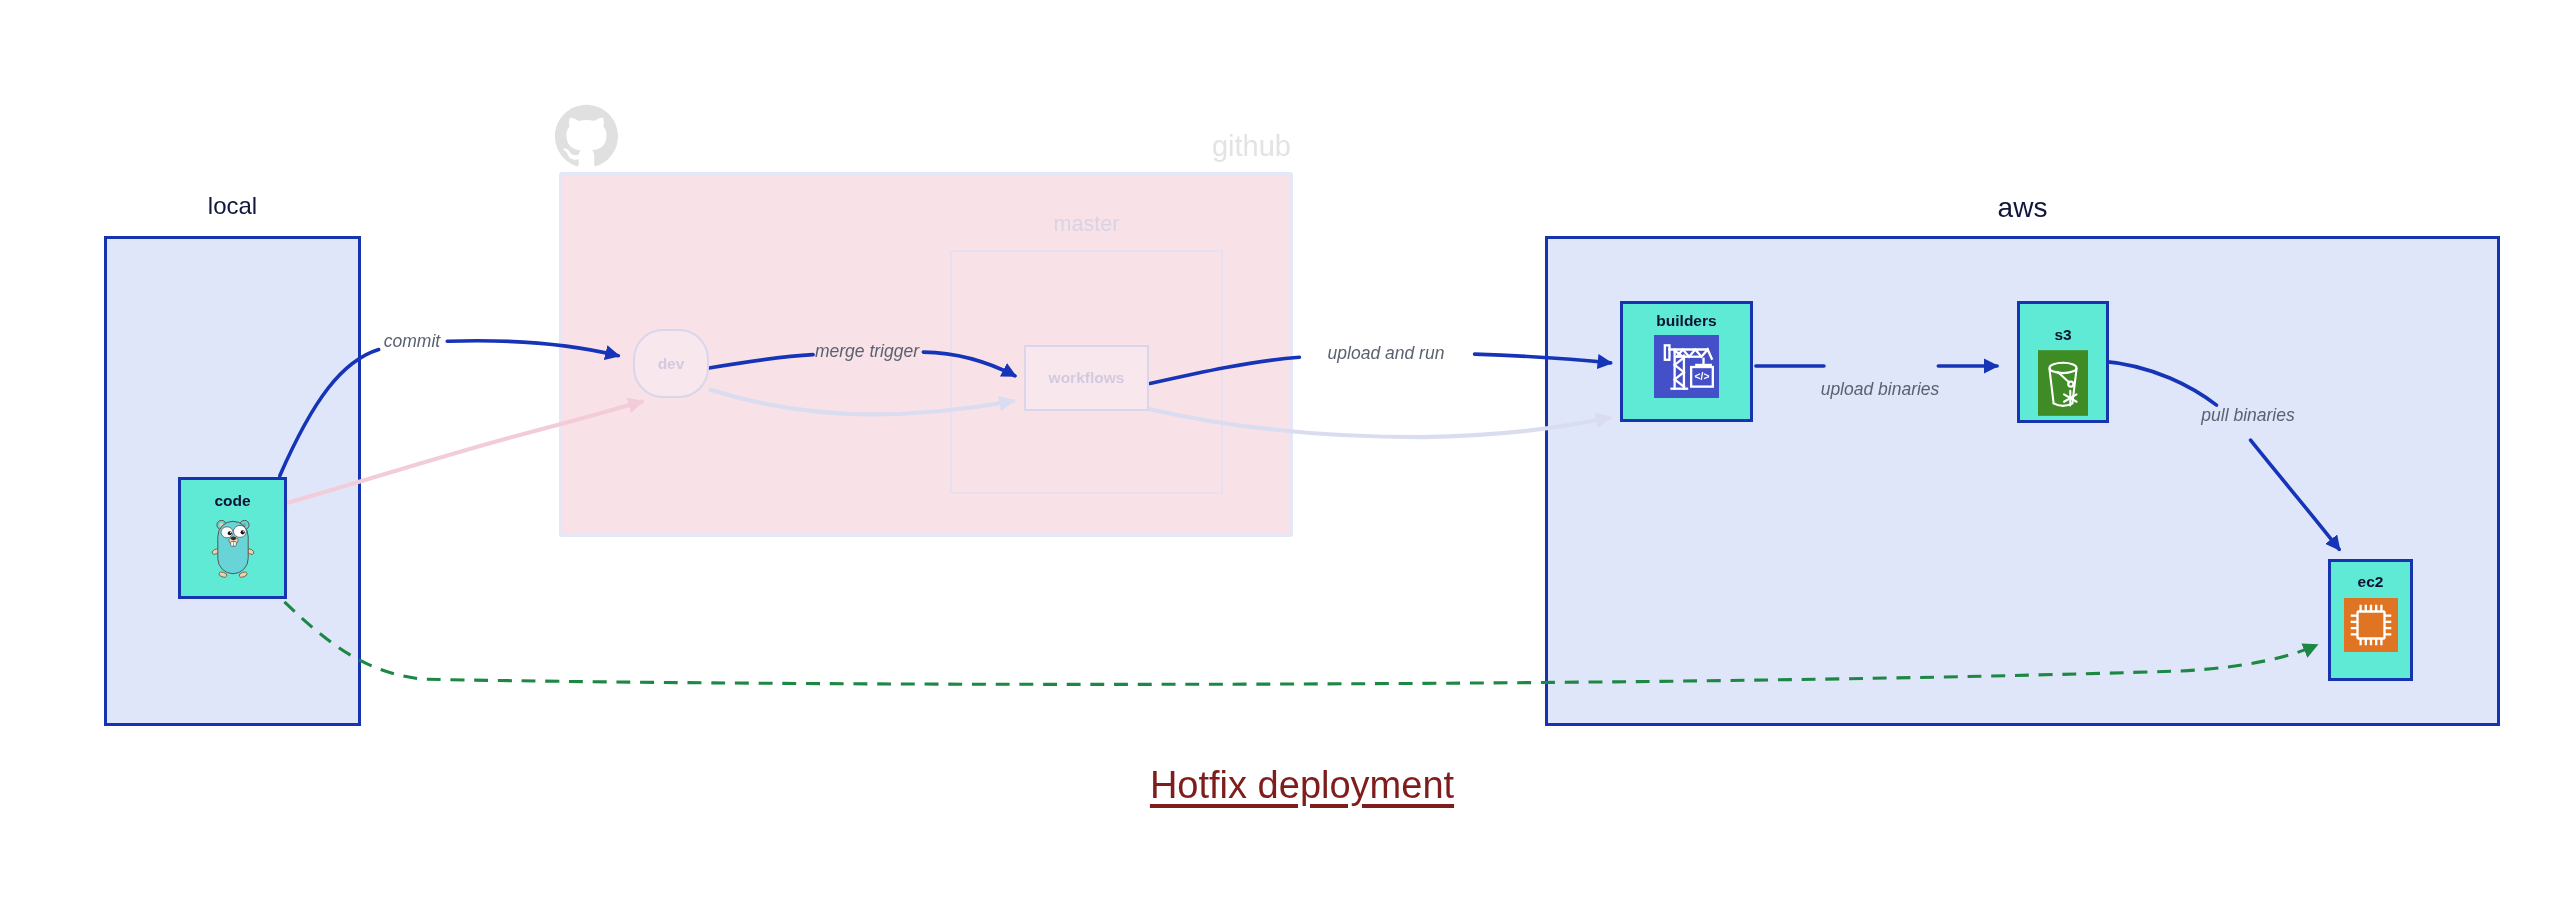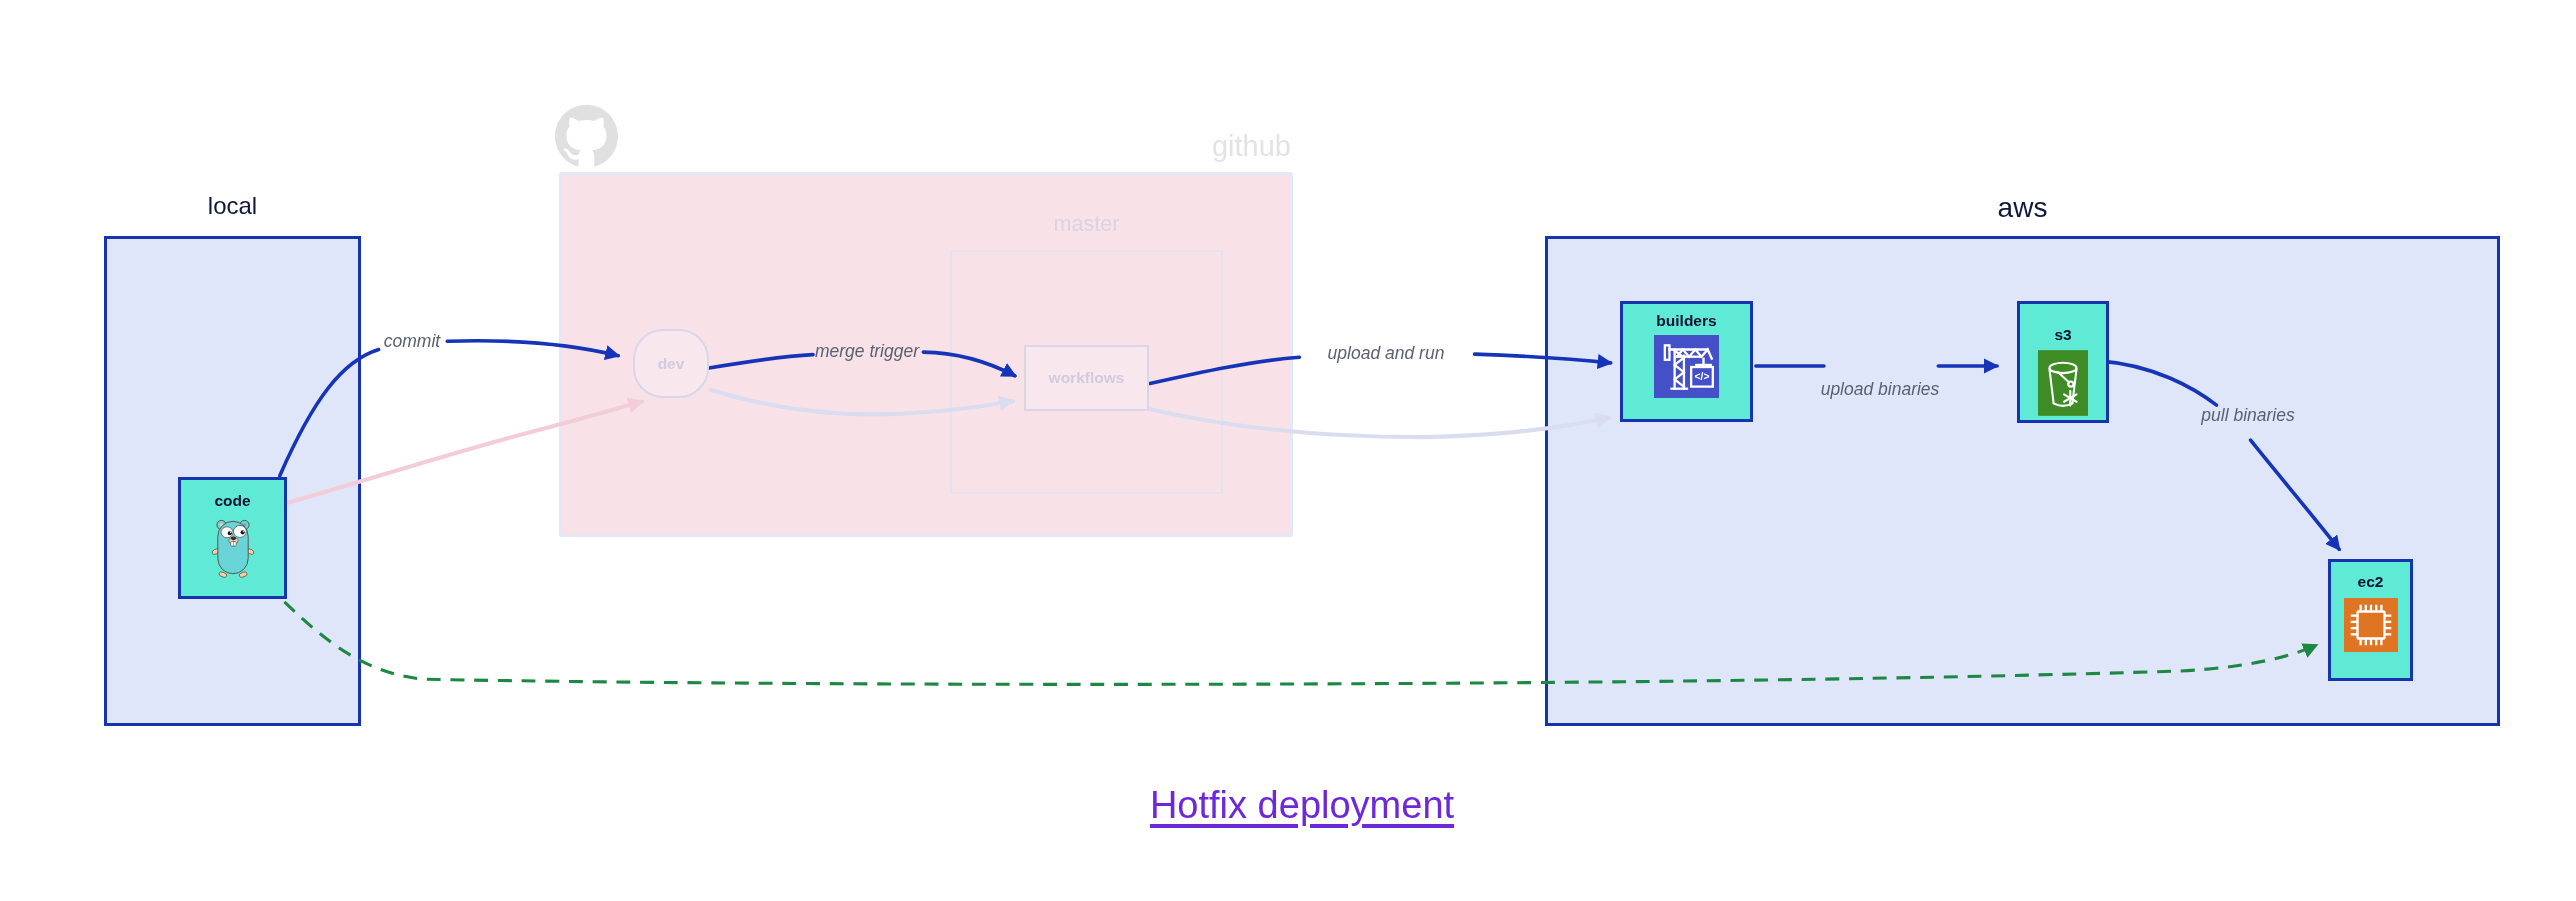--- a/index.html
+++ b/index.html
@@ -52,22 +52,22 @@
   
   .elabel{position:absolute;z-index:6;transform:translate(-50%,-50%);font-style:italic;font-size:17.5px;
           color:#5a6270;white-space:nowrap;line-height:1;}
   #elabel-commit{left:412px;top:342px;}
   #elabel-merge{left:867px;top:352px;}
   #elabel-run{left:1386px;top:354px;}
   #elabel-upbin{left:1880px;top:365px;margin-top:25px;}
   #elabel-pull{left:2232px;top:416px;margin-left:16px;}
 
   
-  #title{position:absolute;left:50%;top:784px;transform:translateX(-50%);z-index:4;
-         font-size:38px;font-weight:500;color:#6d28d9;line-height:1.15;white-space:nowrap;
+  #title{position:absolute;left:50%;top:764px;transform:translateX(-50%);z-index:4;
+         font-size:38px;font-weight:500;color:#7f1d1d;line-height:1.15;white-space:nowrap;
          text-decoration:underline;text-decoration-thickness:3.6px;text-underline-offset:6.2px;}
 </style>
 </head>
 <body>
 
 <div id="canvas">
 
   <div class="group" id="group-local"></div>
   <div class="group" id="group-github"></div>
   <div class="group" id="group-aws"></div>

